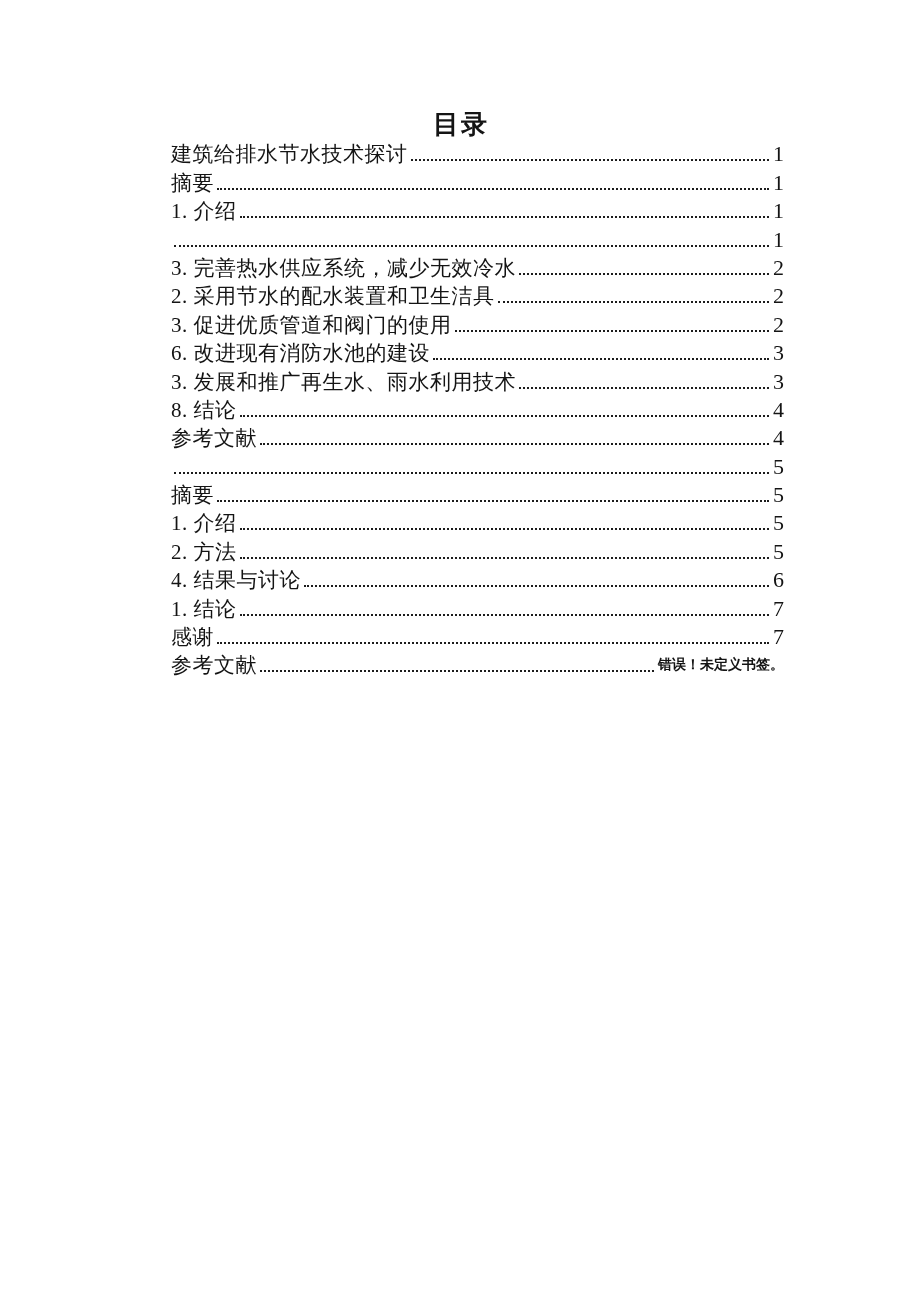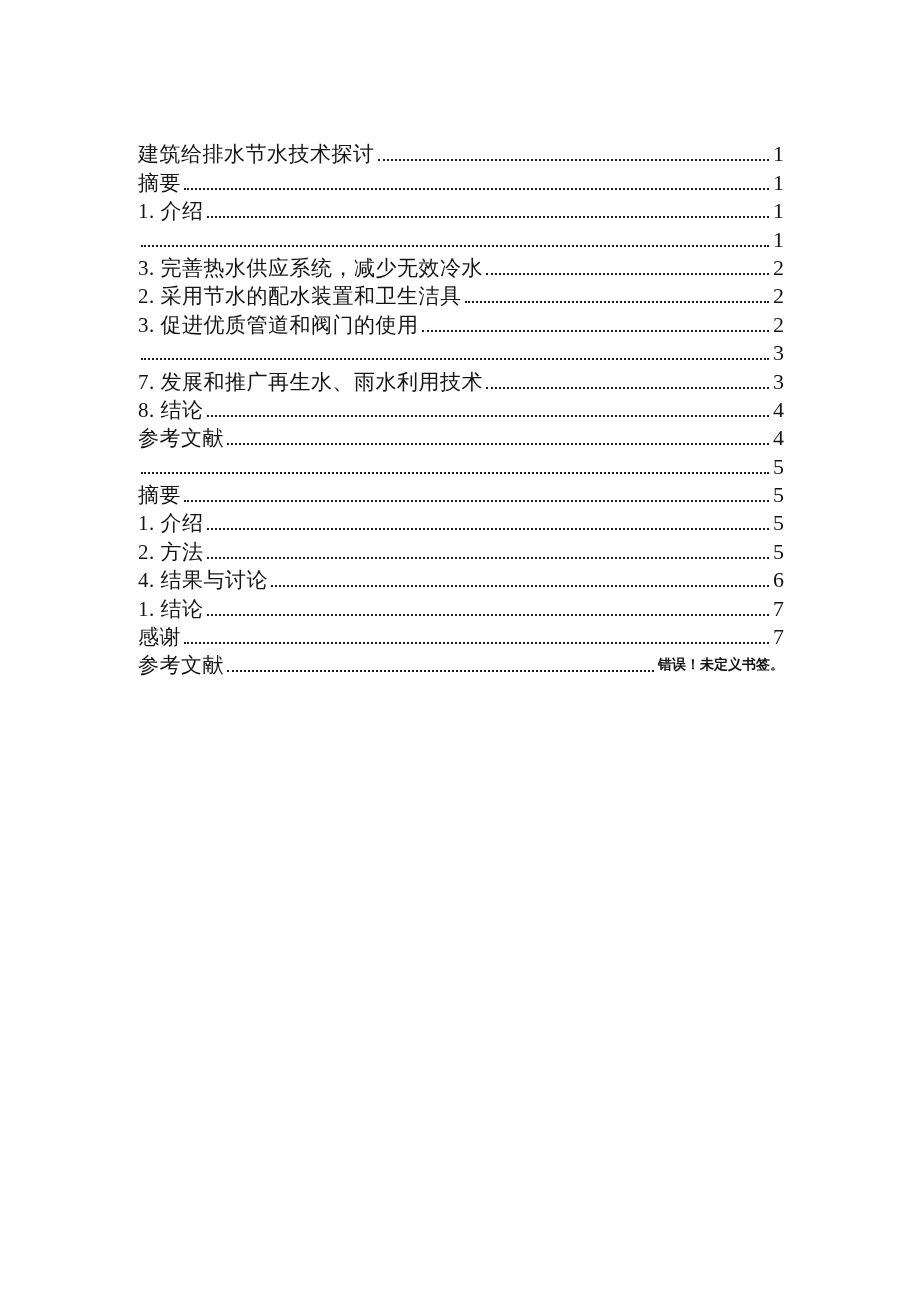--- a/index.html
+++ b/index.html
@@ -32,20 +32,21 @@
     position: absolute;
     left: 138px;
     top: 139px;
     width: 646px;
   }
   .toc-row {
     display: flex;
     align-items: flex-end;
     height: 28.4px;
     cursor: default;
+    margin-left: 33px;
   }
   .toc-label {
     font-size: 21px;
     line-height: 26px;
     white-space: nowrap;
     letter-spacing: 0.5px;
   }
   .leader {
     flex: 1;
     min-width: 12px;
@@ -61,20 +62,21 @@
     font-family: Liberation Mono, monospace;
     font-weight: 700;
     font-size: 14px;
     line-height: 25px;
   }
 </style>
 </head>
 <body>
 
 <div class="page">
+  <h1 class="doc-title">目录</h1>
   <div class="toc" id="toc-list">
   <div class="toc-row">
     <span class="toc-label">建筑给排水节水技术探讨</span>
     <span class="leader"></span>
     <span class="toc-page">1</span>
   </div>
 
   <div class="toc-row">
     <span class="toc-label">摘要</span>
     <span class="leader"></span>
@@ -104,26 +106,27 @@
     <span class="toc-page">2</span>
   </div>
 
   <div class="toc-row">
     <span class="toc-label">3. 促进优质管道和阀门的使用</span>
     <span class="leader"></span>
     <span class="toc-page">2</span>
   </div>
 
   <div class="toc-row">
+    <span class="toc-label">6. 改进现有消防水池的建设</span>
     <span class="leader"></span>
     <span class="toc-page">3</span>
   </div>
 
   <div class="toc-row">
-    <span class="toc-label">7. 发展和推广再生水、雨水利用技术</span>
+    <span class="toc-label">3. 发展和推广再生水、雨水利用技术</span>
     <span class="leader"></span>
     <span class="toc-page">3</span>
   </div>
 
   <div class="toc-row">
     <span class="toc-label">8. 结论</span>
     <span class="leader"></span>
     <span class="toc-page">4</span>
   </div>
 

